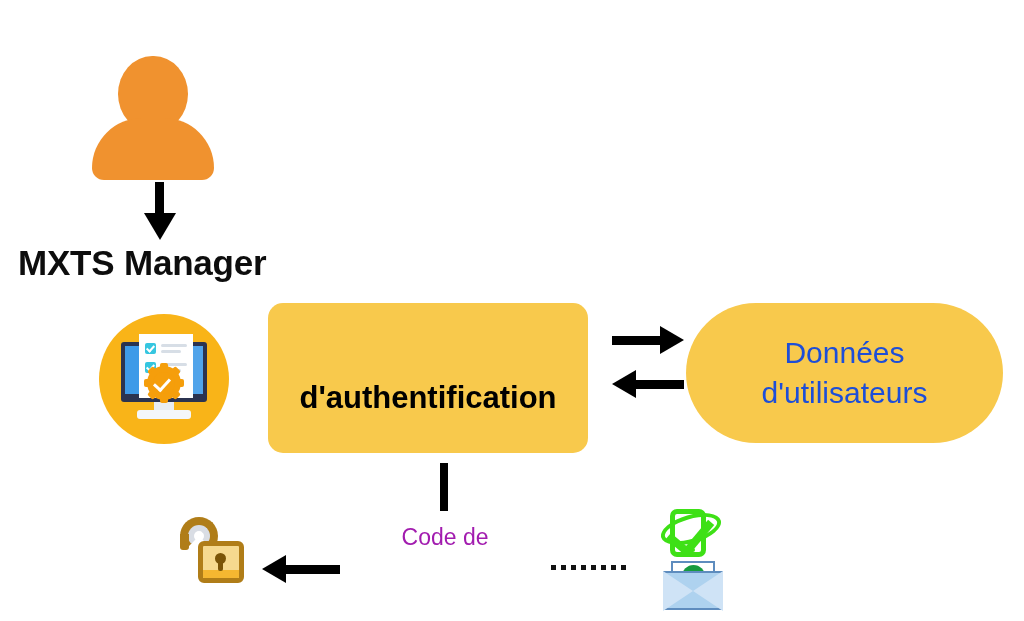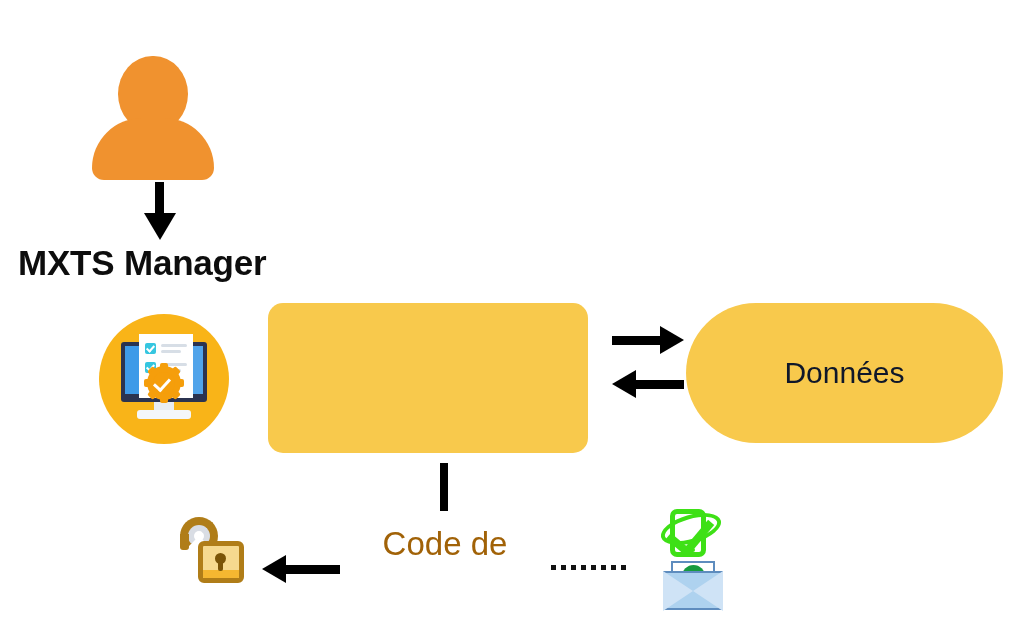--- a/index.html
+++ b/index.html
@@ -200,31 +200,31 @@
     background: var(--amber);
     border-radius: 70px;
     display: flex;
     align-items: center;
     justify-content: center;
     text-align: center;
   }
   #data-pill .boxtext {
     font-size: 30px;
     font-weight: normal;
-    color: #0f172a;
+    color: #1d4ed8;
     line-height: 1.33;
   }
 
   
   #code-label {
     left: 330px; top: 523px;
     width: 230px;
     text-align: center;
-    font-size: 33px;
-    color: #a16207;
+    font-size: 23px;
+    color: #a21caf;
     line-height: 1.28;
   }
 
   
   #dotted-line {
     left: 551px; top: 565px;
     width: 78px; height: 5px;
     background-image: linear-gradient(to right, #111 0 5px, transparent 5px 10px);
     background-size: 10px 5px;
     background-repeat: repeat-x;
@@ -418,36 +418,38 @@
       <div class="tooth" style="transform:rotate(135deg);"></div>
       <div class="cog"></div>
       <div class="cogface"></div>
       <div class="gtick"></div>
     </div>
   </div>
 
   <div class="abs" id="server-box">
     <div class="boxtext">
       <br>
+      <span>d'authentification</span>
     </div>
   </div>
 
   <div class="abs" style="left:612px; top:326px; width:72px; height:28px;">
     <div class="abs arrow-shaft-h" style="left:0; top:10px; width:52px;"></div>
     <div class="abs arrow-head-right" style="left:48px; top:0;"></div>
   </div>
 
   <div class="abs" style="left:612px; top:370px; width:72px; height:28px;">
     <div class="abs arrow-head-left" style="left:0; top:0;"></div>
     <div class="abs arrow-shaft-h" style="left:20px; top:10px; width:52px;"></div>
   </div>
 
   <div class="abs" id="data-pill">
     <div class="boxtext">
       <span>Données</span><br>
+      <span>d'utilisateurs</span>
     </div>
   </div>
 
   <div class="abs" style="left:440px; top:463px; width:8px; height:48px; background:#000;"></div>
 
   <div class="abs" id="code-label">
     <span>Code de</span><br>
   </div>
 
   <div class="abs" style="left:262px; top:555px; width:78px; height:28px;">

